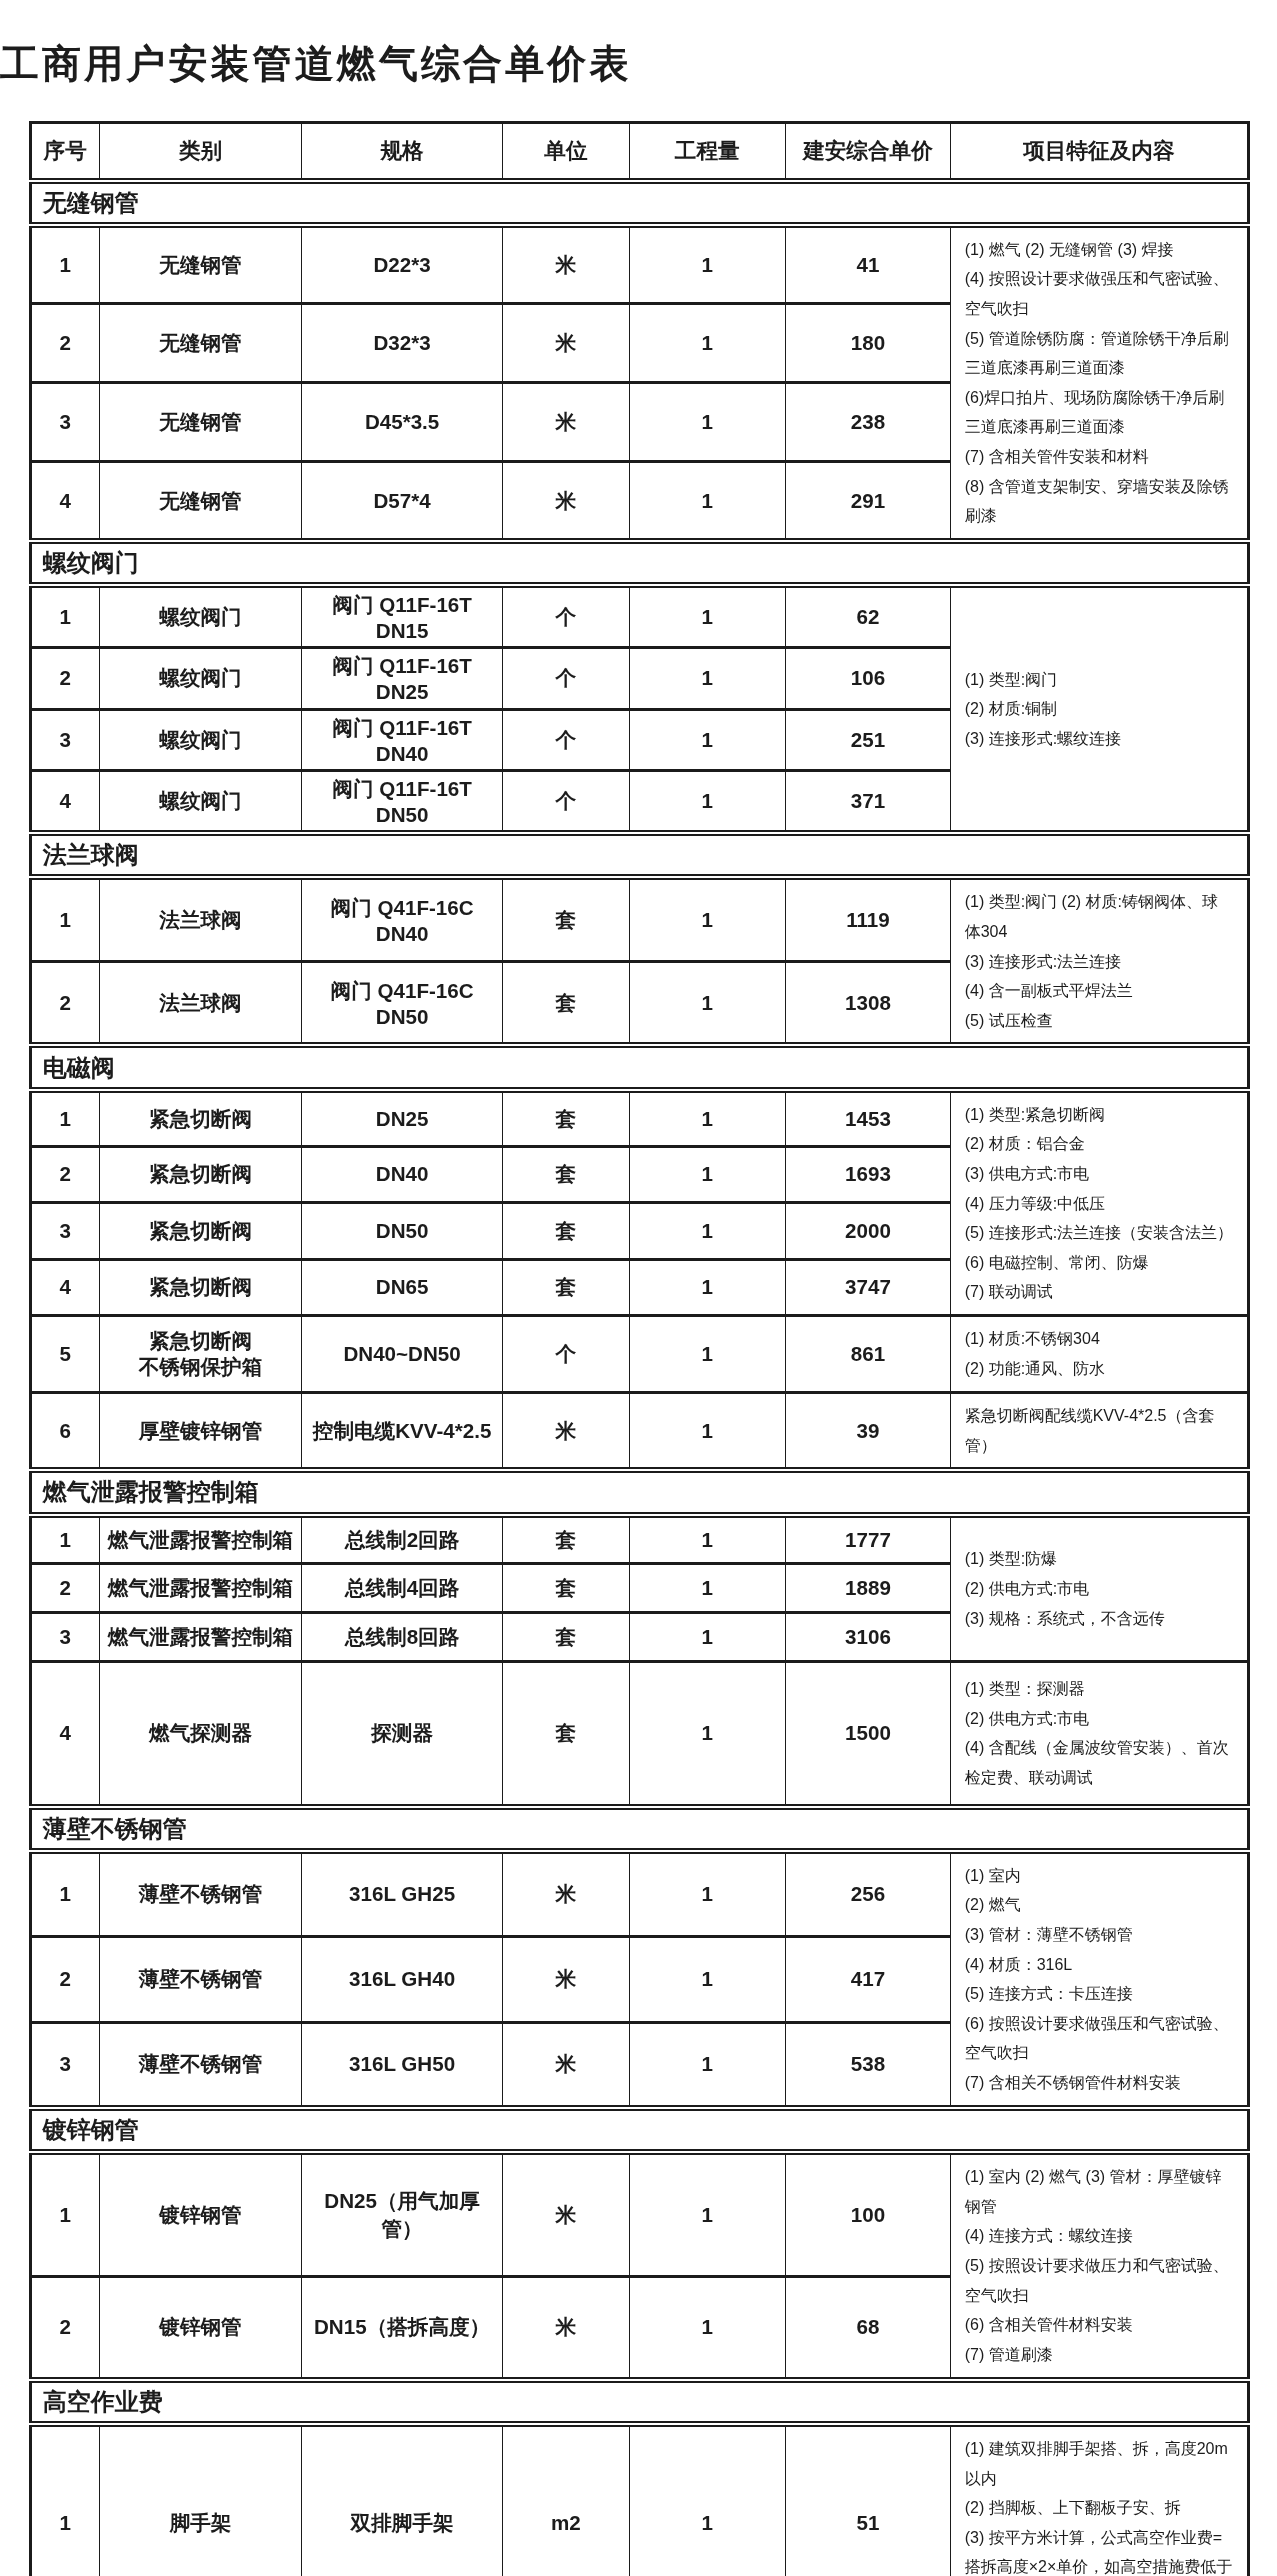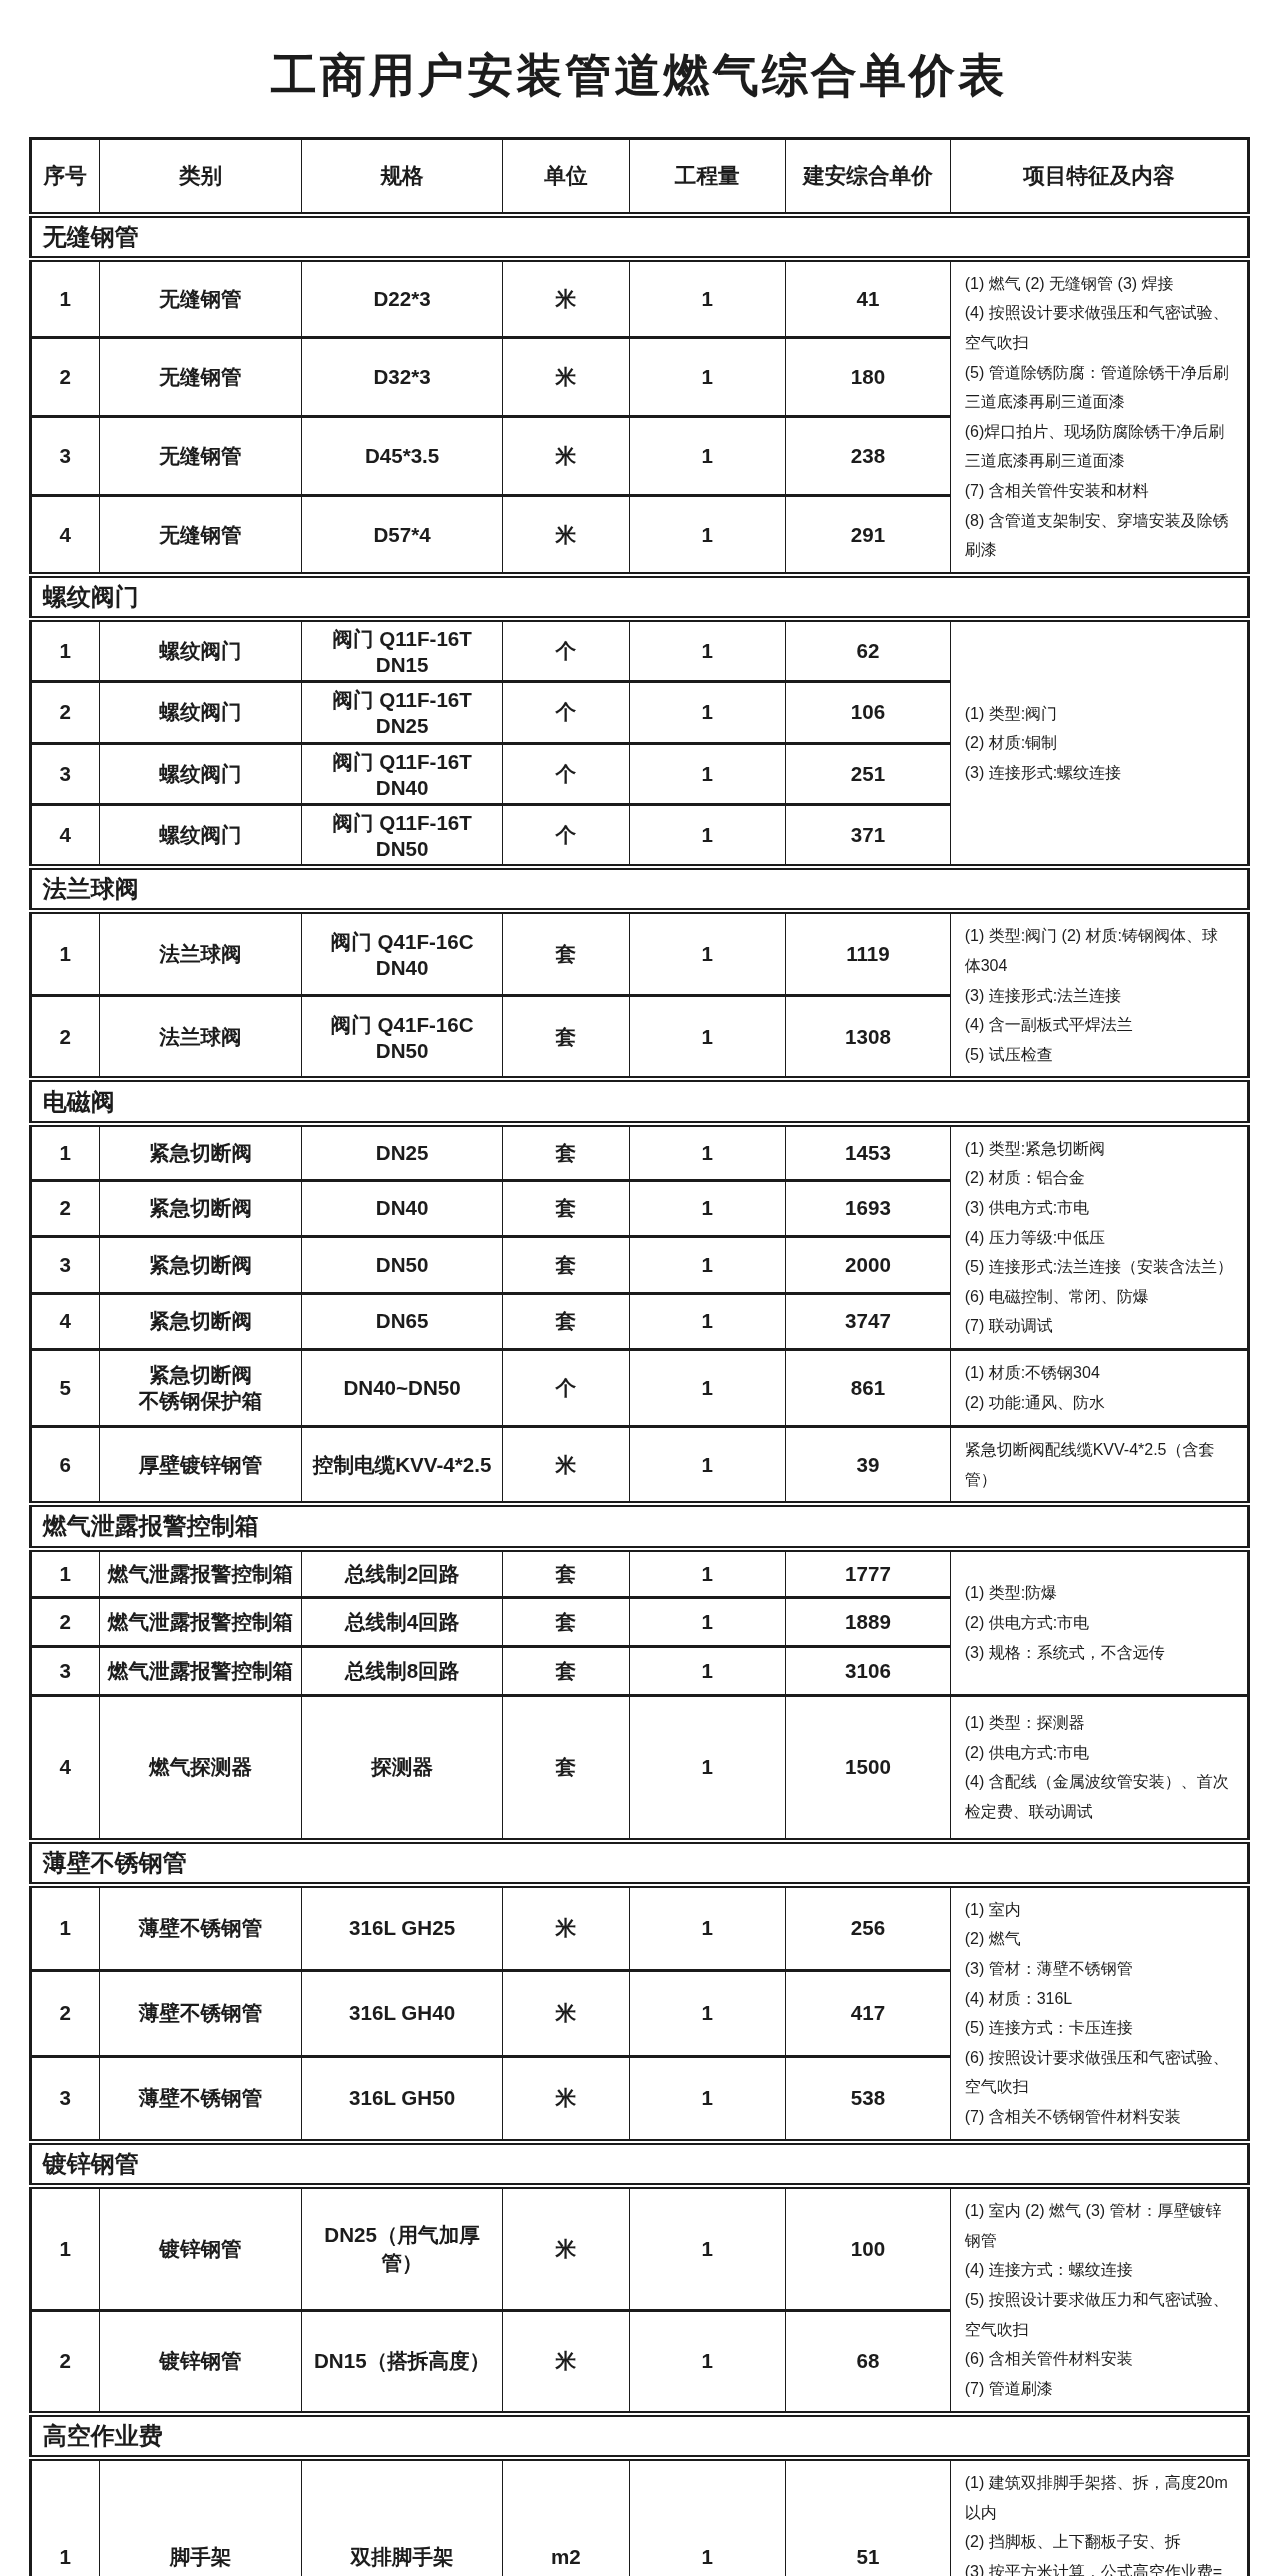--- a/index.html
+++ b/index.html
@@ -1,28 +1,28 @@
 <!DOCTYPE html>
 <html style="font-size:8.2px"><head>
 <meta charset="utf-8">
 <style>
   html,body{margin:0;padding:0;background:#ffffff;}
   .page{width:1278px;min-height:2845px;background:#ffffff;color:#1b1b1b;
         font-family:"Liberation Sans","DejaVu Sans",sans-serif;position:relative;}
-  .page-title{margin:8px;padding-top:37px;text-align:center;font-size:46px;font-weight:900;
+  .page-title{margin:0;padding-top:37px;text-align:left;font-size:39px;font-weight:900;
               letter-spacing:3.1px;color:#1c1c1c;}
   table.price{width:1221px;margin:30px auto 0;border-collapse:collapse;table-layout:fixed;
               border:3.1px solid #1b1b1b;}
   col.c-no{width:5.7%} col.c-cat{width:16.6%} col.c-spec{width:16.5%} col.c-unit{width:10.4%}
   col.c-qty{width:12.8%} col.c-price{width:13.6%} col.c-note{width:24.4%}
   th,td{border-left:1.5px solid #1b1b1b;border-right:1.5px solid #1b1b1b;
         border-top:3.1px solid #1b1b1b;border-bottom:3.1px solid #1b1b1b;
         text-align:center;vertical-align:middle;font-size:20.6px;font-weight:600;
         padding:3.1px 4.1px;color:#1c1c1c;}
-  tr.hdr{height:76px}
+  tr.hdr{height:58px}
   tr.hdr th{font-size:21.6px;font-weight:700;border-bottom:6.7px double #1b1b1b;}
   td.band{text-align:left;font-size:24px;font-weight:800;padding-left:11.3px;
           border-top:6.7px double #1b1b1b;border-bottom:6.7px double #1b1b1b;}
   tr.band-row{height:42px}
   tr.r{height:49px} tr.r2{height:53px}
   tr.tall-box{height:58px} tr.tall-det{height:145px} tr.tall-sca{height:130px} tr.r3{height:55px}
   td.note{text-align:left;font-size:16px;font-weight:400;line-height:1.85;
           padding:7.2px 13.4px;white-space:pre-line;}
   td.pre{white-space:pre-line;line-height:1.25;}
 </style>

